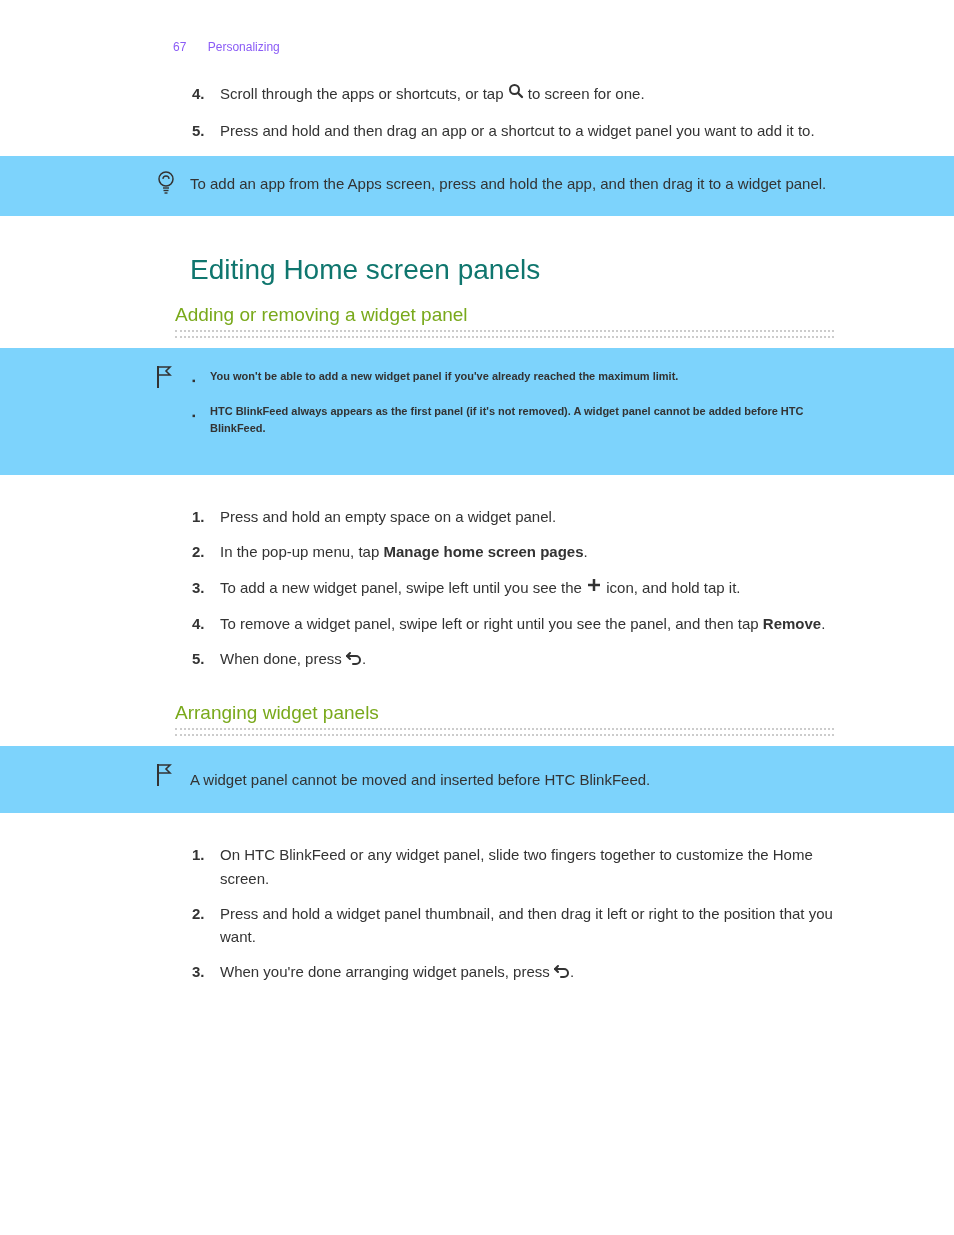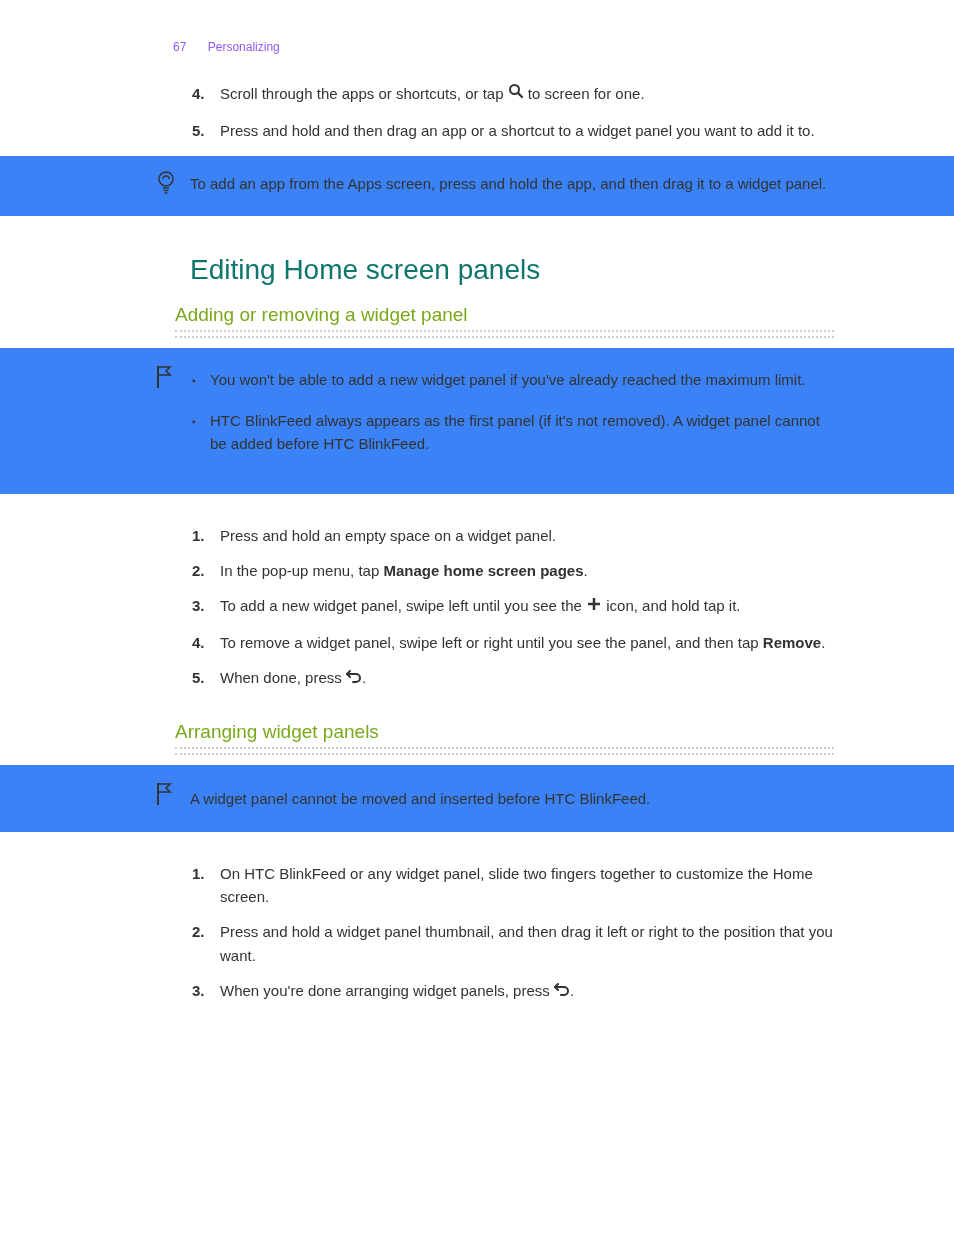--- a/index.html
+++ b/index.html
@@ -44,32 +44,33 @@
       left: -28px;
       font-weight: bold;
     }
     ul.bulleted {
       list-style: none;
       padding-left: 20px;
     }
     ul.bulleted li {
       position: relative;
       margin-bottom: 18px;
-      font-size: 15px;
+      font-size: 11px;
       line-height: 1.55;
+      font-weight: bold;
     }
     ul.bulleted li::before {
       content: "▪";
       position: absolute;
       left: -18px;
       font-size: 10px;
       top: 5px;
     }
     .callout {
-      background: #3b82f6;
+      background: #7dd3fc;
       margin: 14px 0 0 0;
       padding: 14px 120px 14px 190px;
       position: relative;
       font-size: 15px;
       line-height: 1.55;
       min-height: 60px;
     }
     .callout .callout-icon {
       position: absolute;
       left: 155px;

